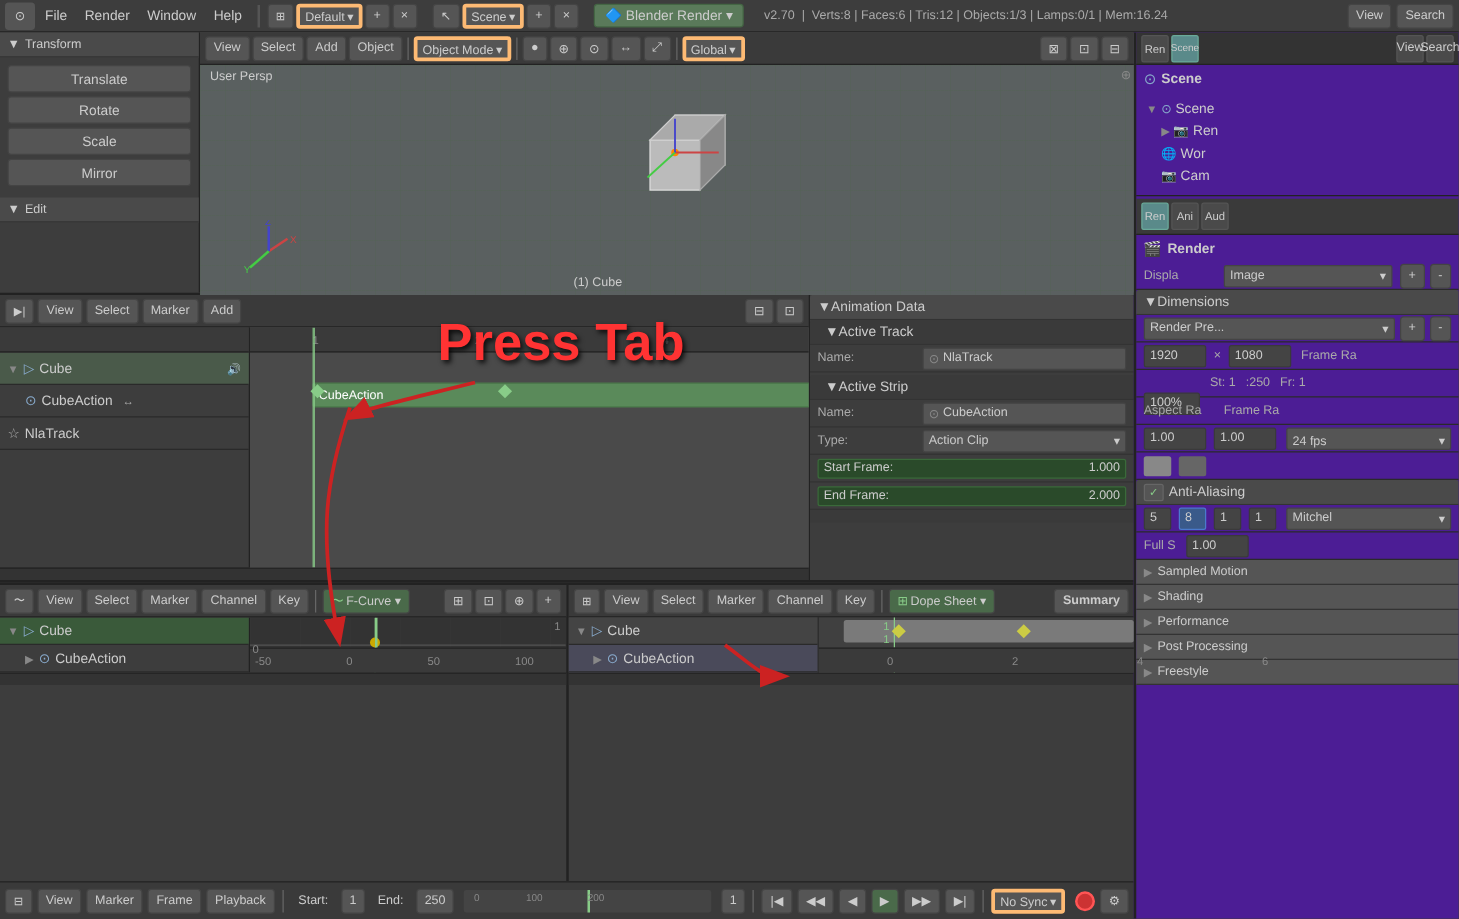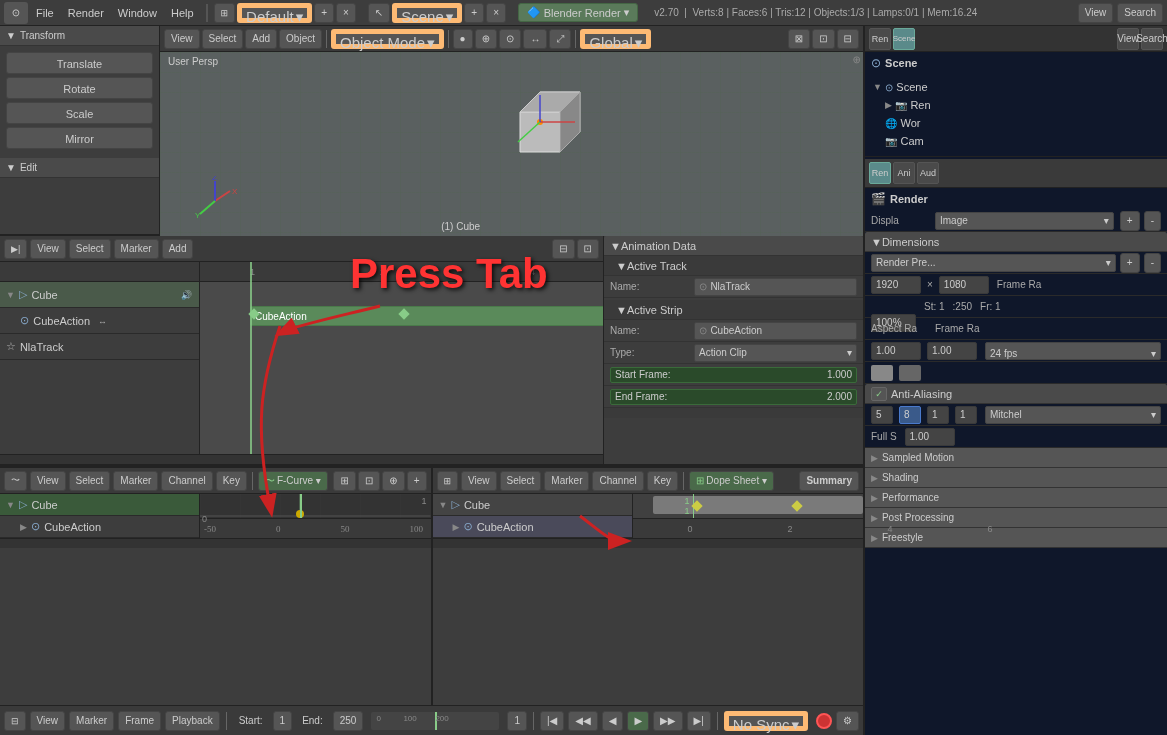--- a/index.html
+++ b/index.html
@@ -110,27 +110,27 @@
       border-radius: 3px;
       padding: 0 6px;
       color: #ccc;
       cursor: pointer;
       font-size: 10px;
       display: flex; align-items: center; gap: 2px;
     }
     .toolbar-dropdown {
       height: 20px;
       background: #555;
-      border: 5px solid #fdba74;
+      border: 3px solid #fdba74;
       border-radius: 3px;
       padding: 0 4px;
       color: #ccc;
       cursor: pointer;
-      font-size: 15px;
-      display: flex; align-items: flex-start; gap: 2px;
+      font-size: 10px;
+      display: flex; align-items: flex-end; gap: 2px;
     }
     .separator { width: 1px; height: 18px; background: #666; margin: 0 2px; }
 
     
     .left-sidebar {
       width: 160px;
       background: #3d3d3d;
       border-right: 1px solid #222;
       display: flex;
       flex-direction: column;
@@ -209,22 +209,22 @@
     }
     .dope-channel {
       height: 22px;
       display: flex; align-items: center; padding: 0 6px; gap: 4px;
       border-bottom: 1px solid #2a2a2a;
     }
     .dope-channel-name { font-size: 11px; color: #ccc; }
 
     
     .right-panel {
-      width: 304px;
-      background: #0f172a;
+      width: 260px;
+      background: #4c1d95;
       border-left: 2px solid #222;
       display: flex;
       flex-direction: column;
     }
     .prop-section-header {
       height: 20px;
       background: #4a4a4a;
       display: flex; align-items: center; padding: 0 6px;
       font-size: 11px; color: #ccc;
       border-bottom: 1px solid #333;
@@ -716,21 +716,21 @@
                   <path d="M 40 0 L 0 0 0 30" fill="none" stroke="#3a3a3a" stroke-width="0.5"></path>
                 </pattern>
               </defs>
               <rect width="100%" height="100%" fill="url(#grid)"></rect>
 
               <line x1="0" y1="50%" x2="100%" y2="50%" stroke="#555" stroke-width="1"></line>
 
               <line x1="100" y1="0" x2="100" y2="100%" stroke="#88cc88" stroke-width="1" opacity="0.6"></line>
             </svg>
 
-            <div style="position:absolute;bottom:0;left:0;right:0;height:20px;background:#3a3a3a;border-top:1px solid #222;display:flex;align-items:center;padding:0 4px;gap:20px;font-family:Liberation Serif, serif;">
+            <div style="position:absolute;bottom:0;left:0;right:0;height:20px;background:#3a3a3a;border-top:1px solid #222;display:flex;align-items:center;padding:0 4px;gap:20px;">
               <span style="color:#888;font-size:9px;">-50</span>
               <span style="color:#888;font-size:9px;margin-left:40px;">0</span>
               <span style="color:#888;font-size:9px;margin-left:40px;">50</span>
               <span style="color:#888;font-size:9px;margin-left:40px;">100</span>
             </div>
 
             <div style="position:absolute;top:45%;left:100px;">
               <div style="width:8px;height:8px;background:#ccaa00;border-radius:50%;transform:translate(-4px,-4px);"></div>
             </div>
 

